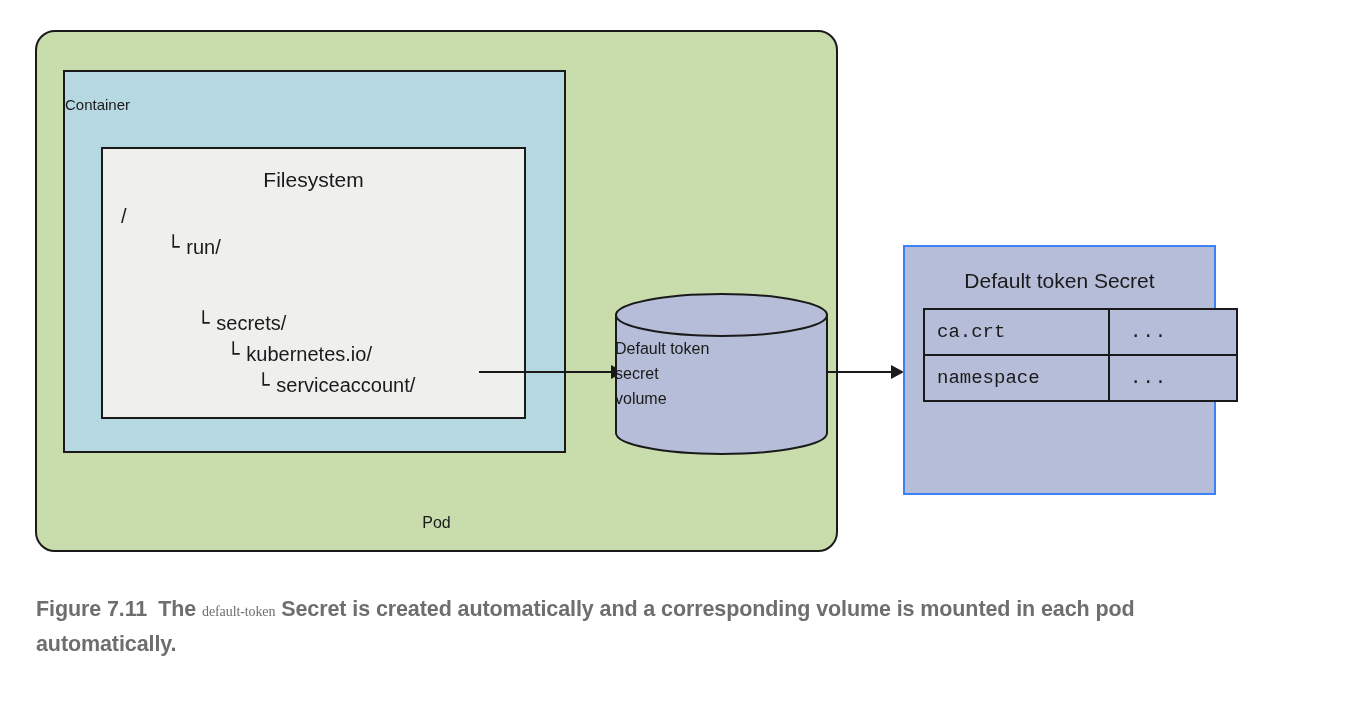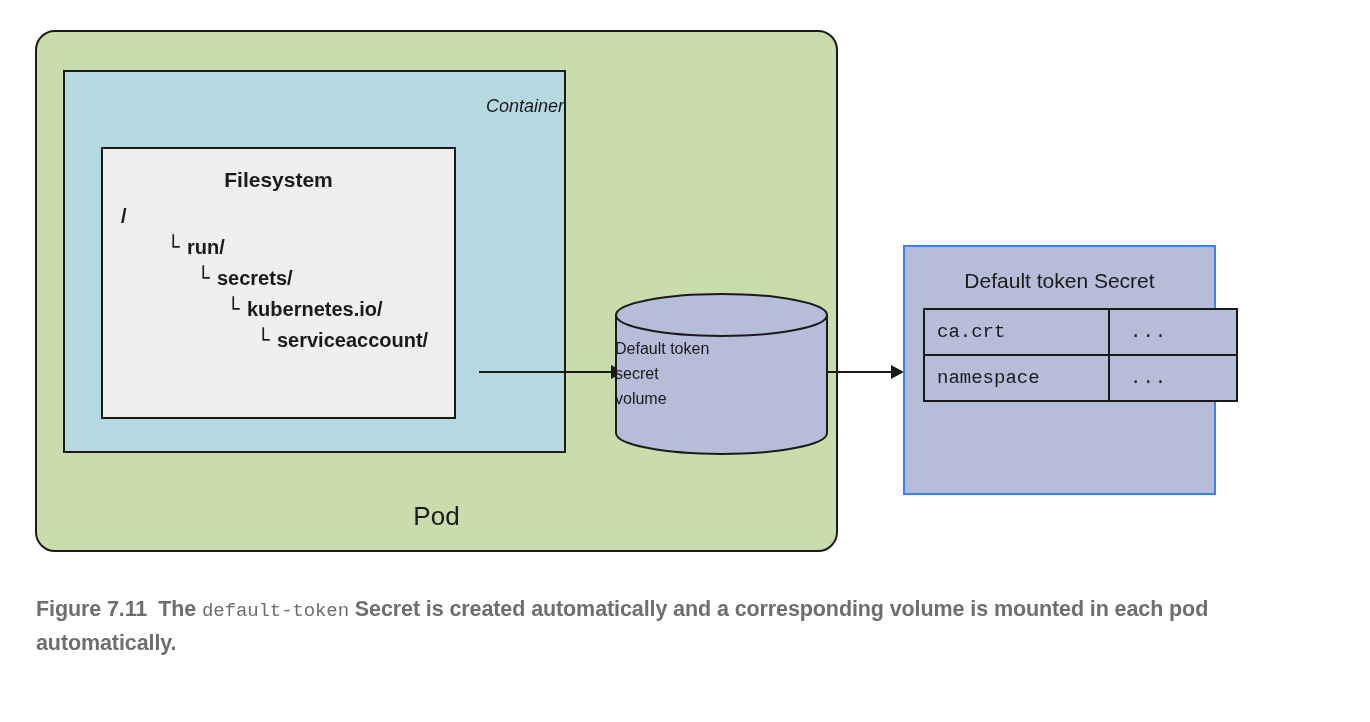--- a/index.html
+++ b/index.html
@@ -26,57 +26,55 @@
     border: 2px solid #1a1a1a;
     border-radius: 20px;
     box-sizing: border-box;
   }
   #pod-label {
     position: absolute;
     left: 0;
     right: 0;
     bottom: 18px;
     text-align: center;
-    font-size: 26px;
+    font-size: 16px;
     color: #1a1a1a;
   }
 
   
   #container-box {
     position: absolute;
     left: 63px;
     top: 70px;
     width: 503px;
     height: 383px;
     background: #b6d8e1;
     border: 2px solid #1a1a1a;
     box-sizing: border-box;
   }
   #container-label {
     position: absolute;
     left: 0;
     right: 0;
     top: 24px;
-    text-align: right;
-    font-size: 18px;
-    color: #1a1a1a;
-    font-style: italic;
+    text-align: left;
+    font-size: 15px;
+    color: #1a1a1a;
   }
 
   
   #filesystem-box {
     position: absolute;
     left: 101px;
     top: 147px;
-    width: 355px;
+    width: 425px;
     height: 272px;
     background: #efefed;
     border: 2px solid #1a1a1a;
     box-sizing: border-box;
-    font-weight: bold;
   }
   #filesystem-label {
     position: absolute;
     left: 0;
     right: 0;
     top: 19px;
     text-align: center;
     font-size: 21px;
     color: #1a1a1a;
   }
@@ -175,43 +173,43 @@
     left: 36px;
     top: 593px;
     width: 1190px;
     font-size: 21.5px;
     font-weight: bold;
     color: #6e6e6e;
     line-height: 32px;
     letter-spacing: -0.1px;
   }
   #caption .mono {
-    font-family: Liberation Mono, monospace;
+    font-family: Liberation Serif, serif;
     font-weight: normal;
-    font-size: 19px;
+    font-size: 14px;
   }
   #caption .gap { display: inline-block; width: 11px; }
 </style>
 </head>
 <body>
 
 <div id="pod-box">
   <div id="pod-label">Pod</div>
 </div>
 
 <div id="container-box">
   <div id="container-label">Container</div>
 </div>
 
 <div id="filesystem-box">
   <div id="filesystem-label">Filesystem</div>
   <div id="file-tree">
       <span class="tree-row" style="padding-left: 0px;"><span>/</span></span>
       <span class="tree-row" style="padding-left: 46px;"><span class="tree-branch">└ </span><span>run/</span></span>
-      <span class="tree-row" style="padding-left: 76px;"><span class="tree-branch">└ </span><span>secrets/</span></span>
+      <span class="tree-row" style="padding-left: 76px; margin-top: 45px;"><span class="tree-branch">└ </span><span>secrets/</span></span>
       <span class="tree-row" style="padding-left: 106px;"><span class="tree-branch">└ </span><span>kubernetes.io/</span></span>
       <span class="tree-row" style="padding-left: 136px; text-align: center;"><span class="tree-branch">└ </span><span>serviceaccount/</span></span>
     </div>
 </div>
 
 <svg class="arrow-svg" id="arrow-fs-to-volume" width="145" height="24">
   <line x1="0" y1="12" x2="132" y2="12" stroke="#1a1a1a" stroke-width="2"></line>
   <polygon points="132,5 145,12 132,19" fill="#1a1a1a"></polygon>
 </svg>
 

